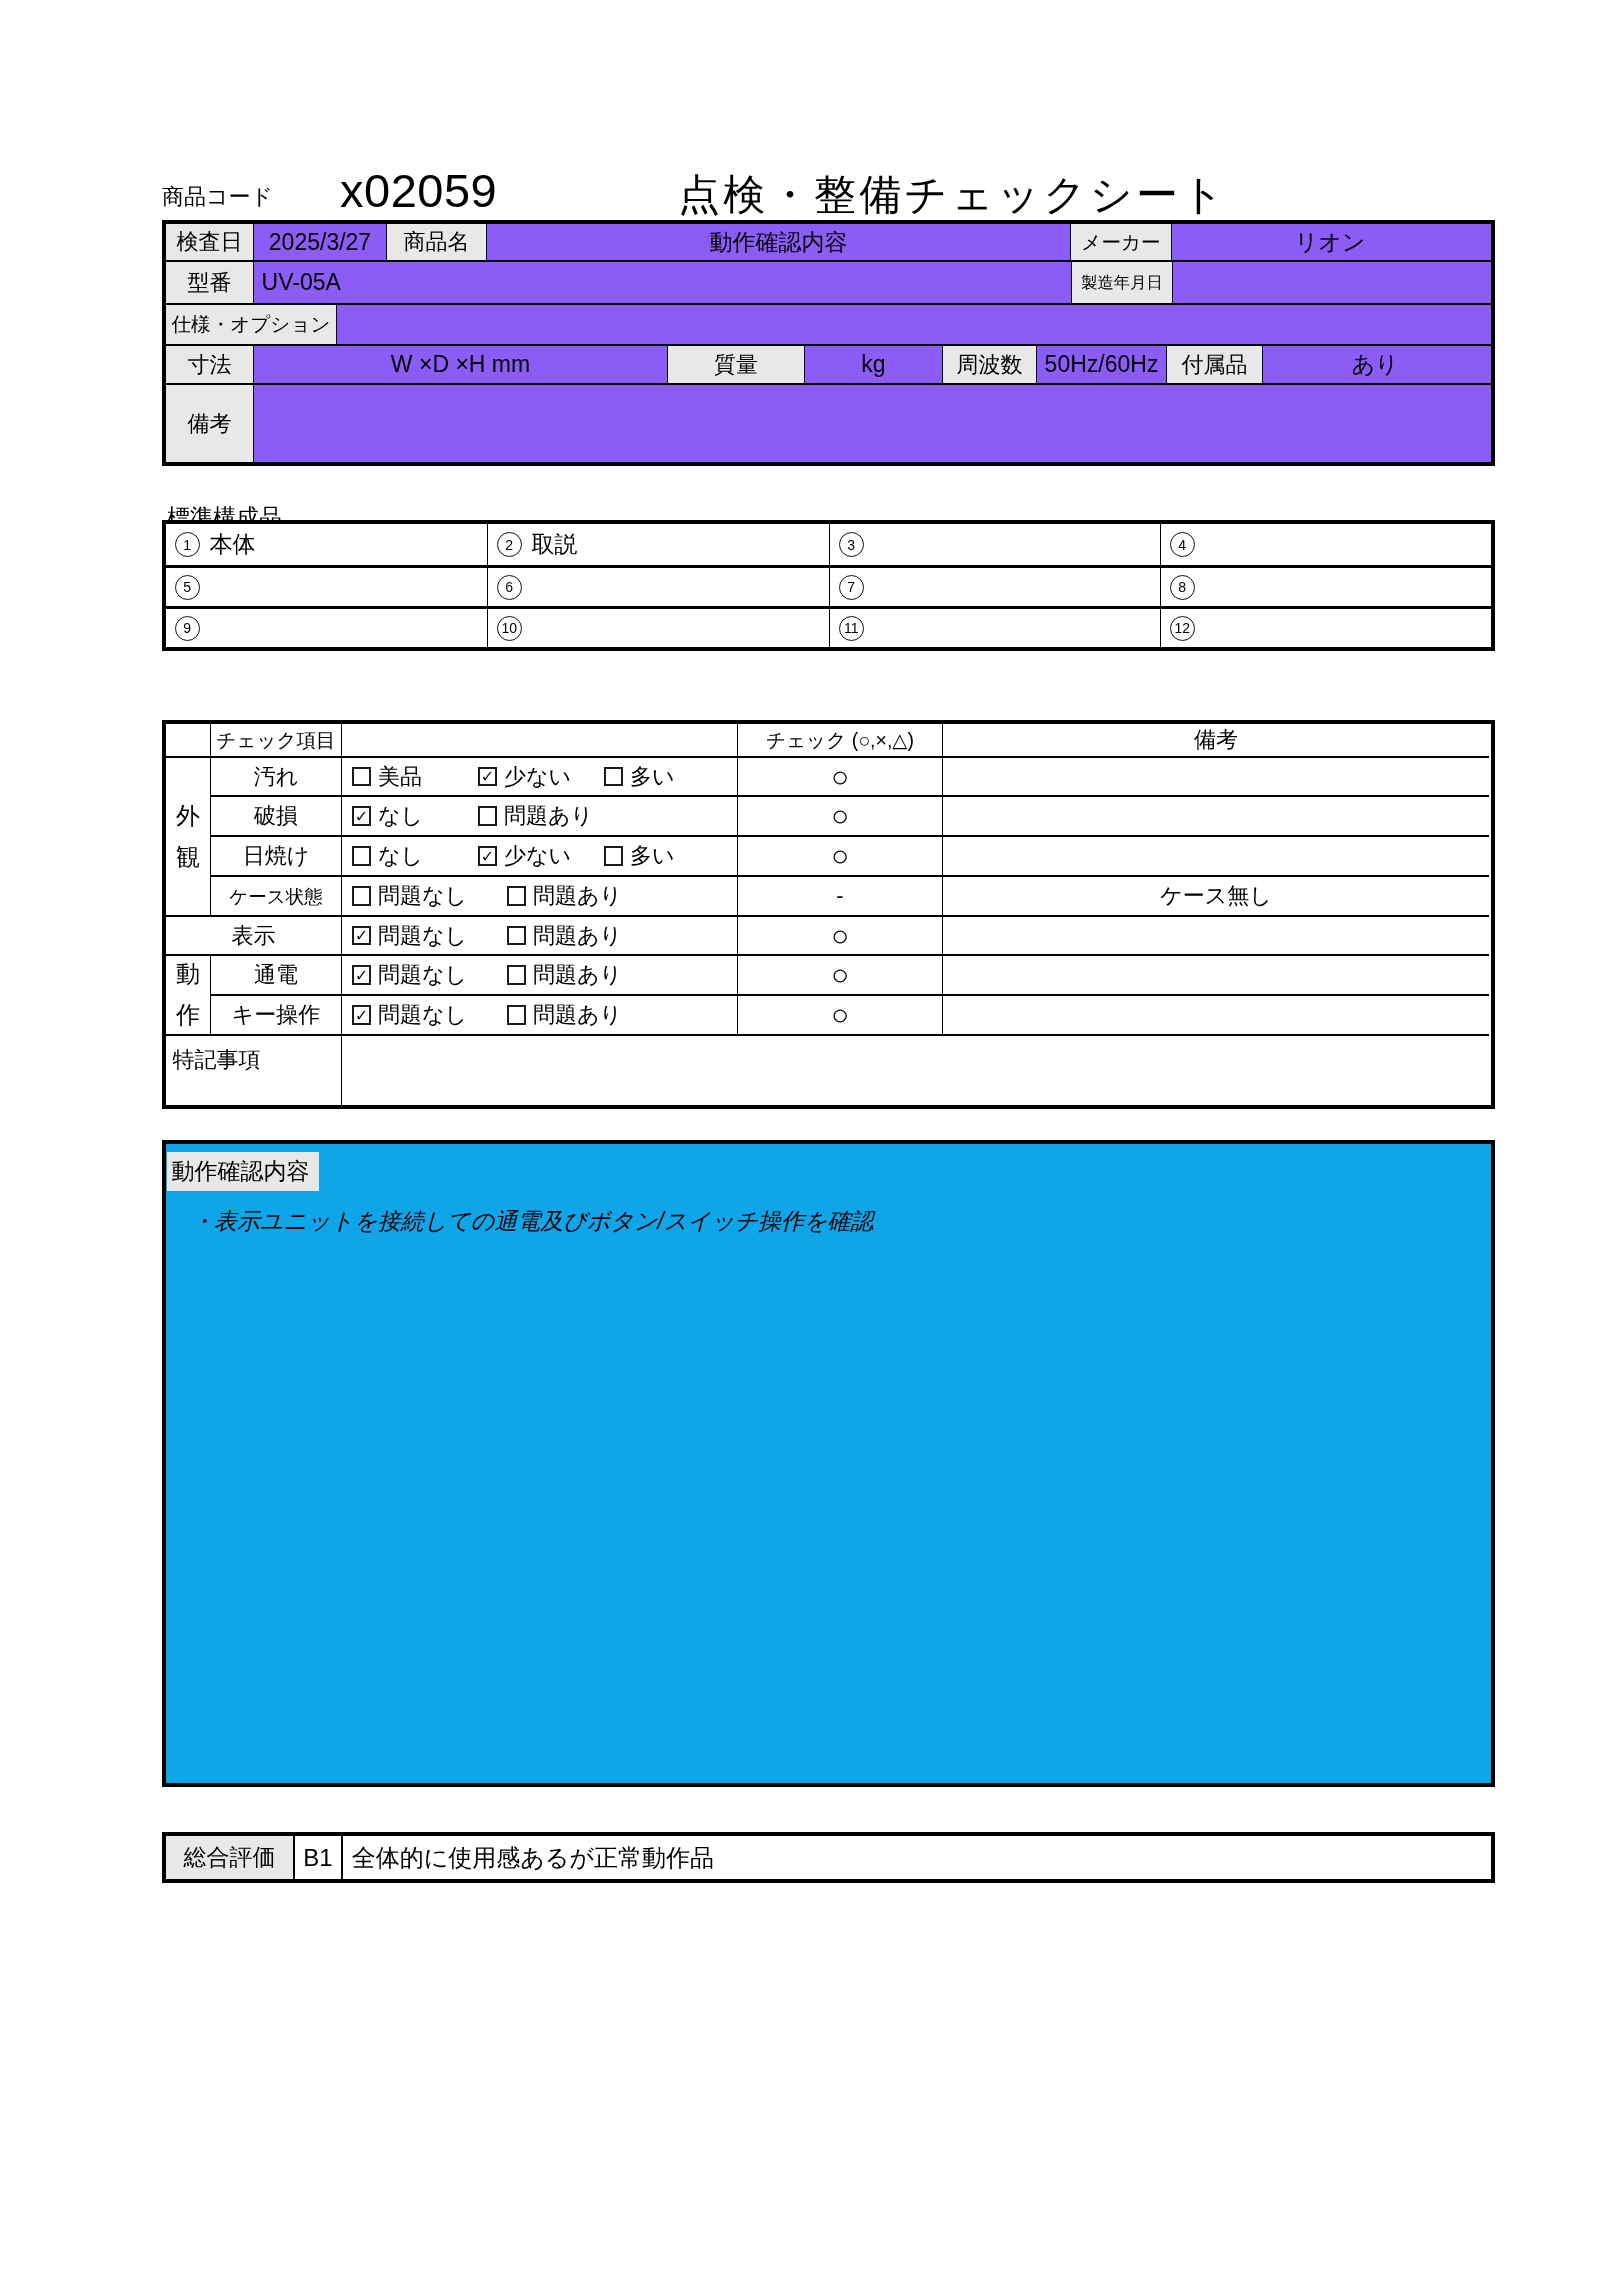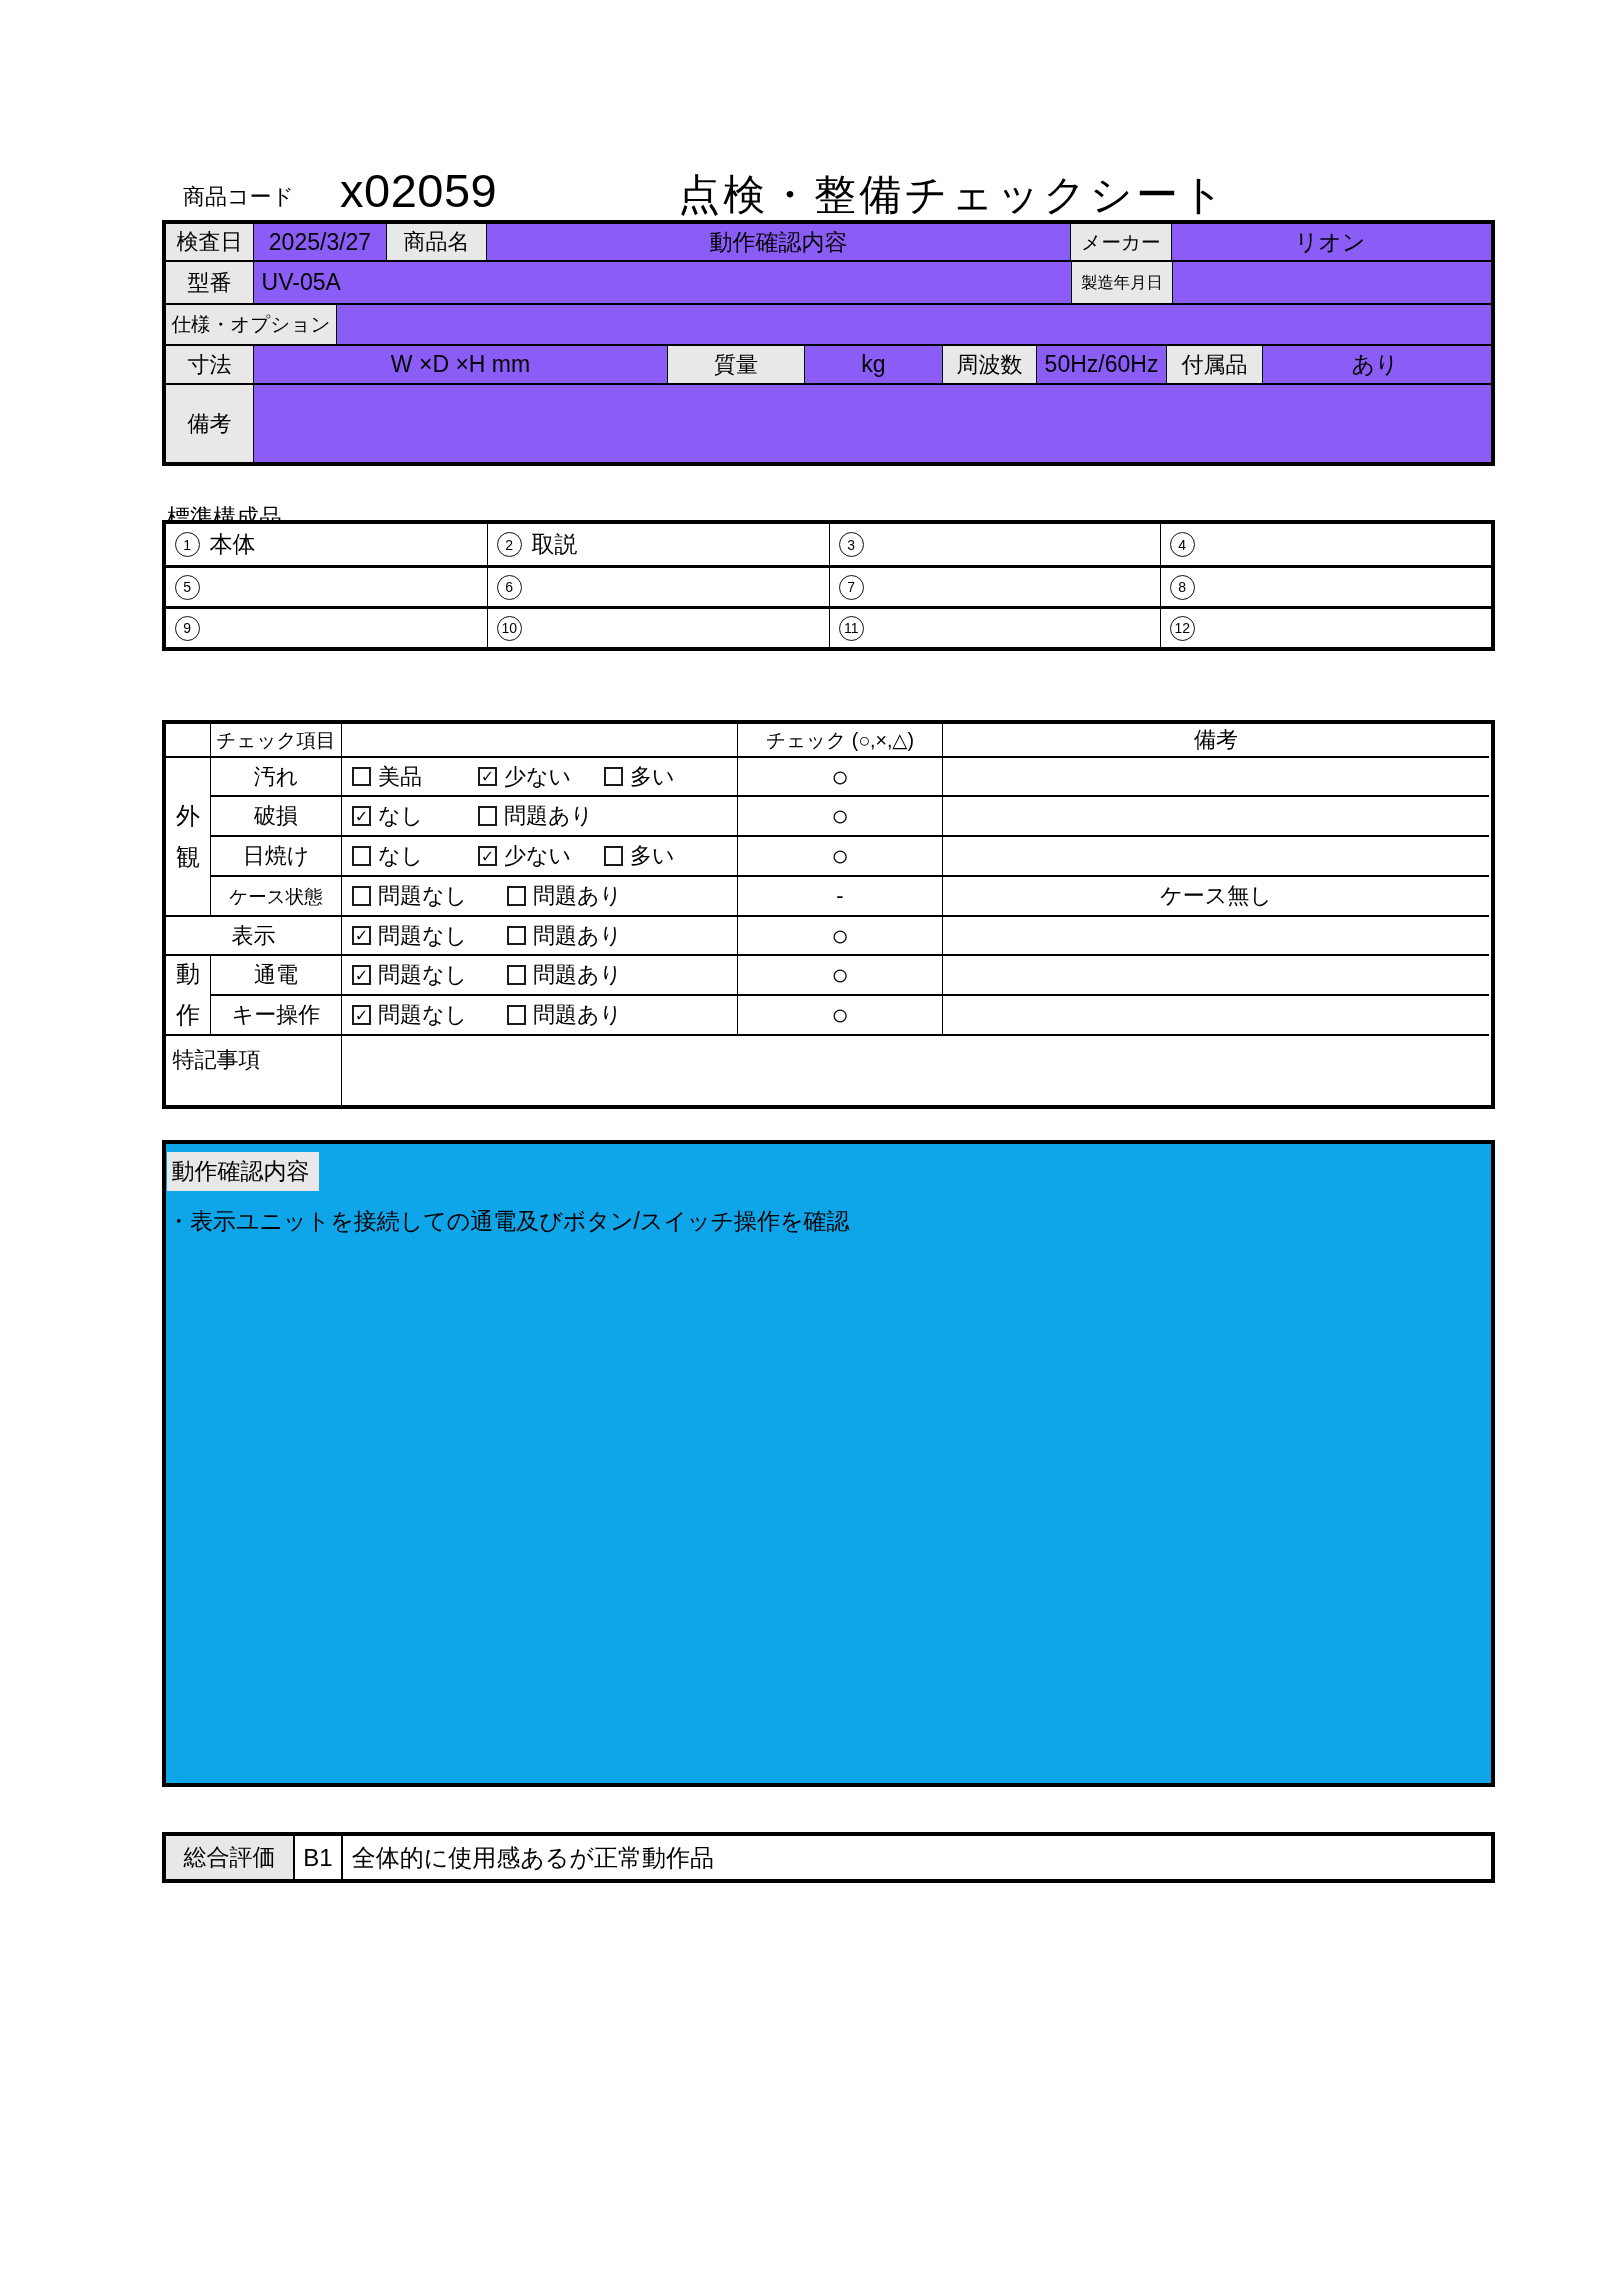--- a/index.html
+++ b/index.html
@@ -5,21 +5,21 @@
   * { margin:0; padding:0; box-sizing:border-box; }
   html,body { background:#ffffff; }
   .page {
     position:relative;
     width:1623px; height:2295px;
     background:#ffffff;
     color:#000;
     font-family:"Liberation Sans","DejaVu Sans",sans-serif;
   }
   
-  .hdr-code-label { position:absolute; left:183px; top:182px; font-size:22px; }
+  .hdr-code-label { position:absolute; left:162px; top:182px; font-size:22px; }
   .hdr-code-value { position:absolute; left:340px; top:163px; font-size:47px; letter-spacing:0.5px; }
   .hdr-title      { position:absolute; left:678px; top:167px; font-size:42px; letter-spacing:3.3px; font-weight:500; }
 
   
   .gray { background:#e8e8e8; }
   .cellc { display:flex; align-items:center; justify-content:center; }
   .celll { display:flex; align-items:center; justify-content:flex-start; }
 
   
   .info-table { position:absolute; left:162px; top:220px; width:1333px; border:4.9px solid #000; background:#8b5cf6; }
@@ -58,21 +58,21 @@
   .opt { display:flex; align-items:center; gap:6.5px; font-size:22px; }
   .opt.w232 { width:126px; } .opt.w285 { width:155px; }
   .cb { flex:0 0 auto; width:19.6px; height:19.6px; border:2.2px solid #1b1b1b; display:inline-flex; align-items:center; justify-content:center; background:#fff; }
   .cb.checked::after { content:"✓"; font-size:16.3px; line-height:1; color:#111; }
   .mark { font-size:30px; line-height:1; }
   .notes-label { justify-content:flex-start; align-items:flex-start; padding:8.7px 0 0 6.5px; font-size:22px; }
 
   
   .op-box { position:absolute; left:162px; top:1140px; width:1333px; height:647px; border:4.9px solid #000; background:#0ea5e9; }
   .op-label { display:inline-block; margin:7.6px 0 0 1.1px; padding:4.3px 9.8px 4.3px 4.3px; background:#e8e8e8; font-size:23px; }
-  .op-item { margin:15px 0 0 1px; font-size:23px; }
+  .op-item { margin:15px 0 0 25px; font-size:23px;font-style:italic; }
   .op-item + .op-item { margin-top:23px; }
 
   
   .eval-bar { position:absolute; left:162px; top:1832px; width:1333px; height:51px; border:4.9px solid #000; background:#fff; display:flex; }
   .eval-label { width:129px; border-right:2.2px solid #000; font-size:23px; }
   .eval-grade { width:48px; border-right:2.2px solid #000; font-size:24px; }
   .eval-comment { flex:1; font-size:24px; padding-left:8.7px; justify-content:flex-start; }
 </style>
 </head>
 <body>

